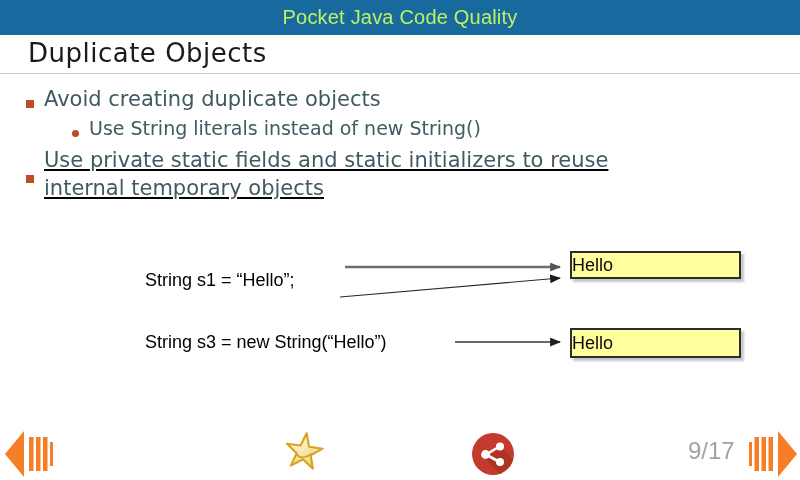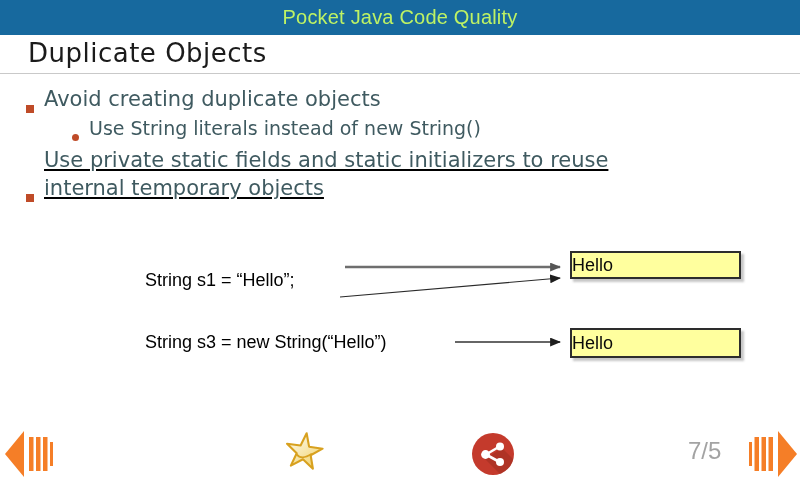--- a/index.html
+++ b/index.html
@@ -10,21 +10,21 @@
   .titlebar{position:absolute;left:0;top:0;width:800px;height:35px;background:#17699e;
             display:flex;align-items:center;justify-content:center;}
   .titlebar span{color:#bef264;font-size:20px;font-weight:500;letter-spacing:.2px;}
 
   
   .slide-title{position:absolute;left:28px;top:38px;margin:0;font-family:"DejaVu Sans",sans-serif;
                font-size:26px;font-weight:400;color:#1b1b1b;letter-spacing:.5px;}
   .divider{position:absolute;left:0;top:73px;width:800px;height:1px;background:#c9c9c9;}
 
   .bullets{position:absolute;left:26px;top:85px;width:760px;font-family:"DejaVu Sans",sans-serif;}
-  .brow{display:flex;align-items:flex-end;}
+  .brow{display:flex;align-items:center;}
   .brow.sub{margin-left:46px;margin-top:3px;}
   .brow.b3{margin-top:5px;text-decoration:underline;}
   .sq{flex:0 0 auto;width:8px;height:8px;background:#bf4b28;margin:10px 10px 0 0;}
   .dot{flex:0 0 auto;width:7px;height:7px;border-radius:50%;background:#bf4b28;margin:9px 10px 0 0;}
   .btxt{font-size:21px;line-height:28px;color:#3f5a60;}
   .btxt2{font-size:19px;line-height:25px;color:#3f5a60;}
   .pre{white-space:pre-line;}
 
   
   .code{position:absolute;left:145px;color:#000;font-size:18px;font-family:"Liberation Sans",sans-serif;}
@@ -137,21 +137,21 @@
       <g stroke="#ffffff" stroke-width="2.6">
         <line x1="15" y1="22.5" x2="28.5" y2="14.5"></line>
         <line x1="15" y1="22.5" x2="28.5" y2="30"></line>
       </g>
       <circle cx="14.5" cy="22.5" r="4.4" fill="#ffffff"></circle>
       <circle cx="29" cy="14.5" r="4" fill="#ffffff"></circle>
       <circle cx="29" cy="30" r="4" fill="#ffffff"></circle>
     </svg>
   </button>
 
-  <span class="page-indicator">7/5</span>
+  <span class="page-indicator">9/17</span>
 
   <button class="iconbtn btn-next">
     <svg width="50" height="48" viewBox="0 0 50 48">
       <rect x="1" y="12" width="3" height="24" fill="#f57e27"></rect>
       <rect x="6.5" y="7" width="4.5" height="34" fill="#f57e27"></rect>
       <rect x="13.5" y="7" width="4.5" height="34" fill="#f57e27"></rect>
       <rect x="20.5" y="7" width="4.5" height="34" fill="#f57e27"></rect>
       <polygon points="30,1 30,47 49,24" fill="#f57e27"></polygon>
     </svg>
   </button>

